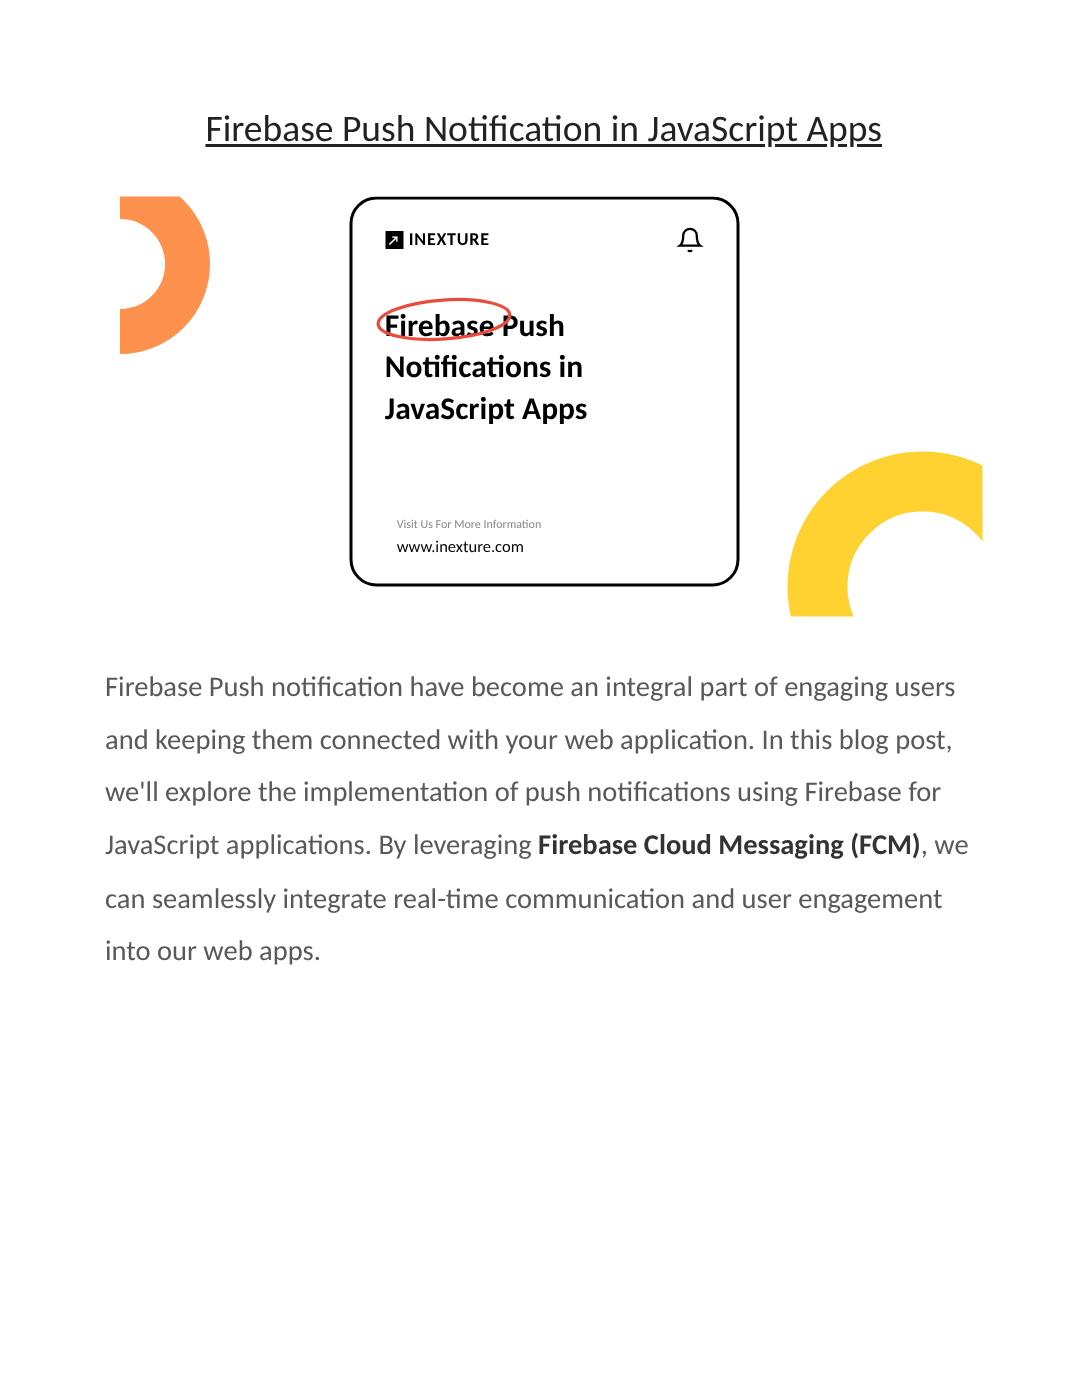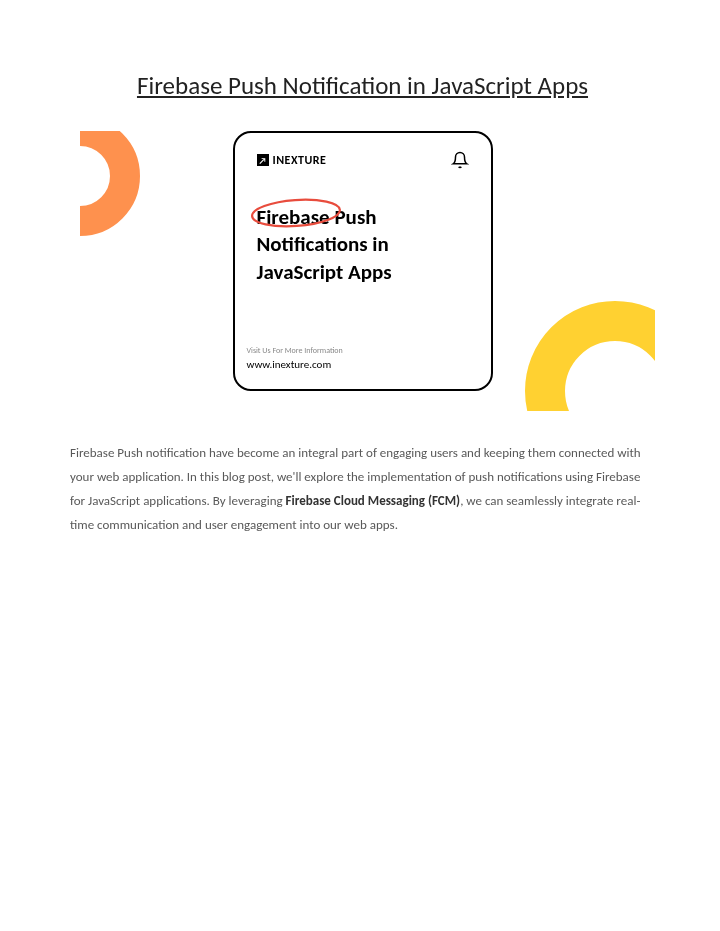--- a/index.html
+++ b/index.html
@@ -101,34 +101,34 @@
   .oval-circle {
     position: absolute;
     top: -7px;
     left: -8px;
     width: 95px;
     height: 32px;
   }
   .card-footer {
     position: absolute;
     bottom: 18px;
-    left: 12px;
+    left: 30px;
   }
   .visit-text {
     font-size: 8px;
     color: #888;
     margin-bottom: 3px;
   }
   .url-text {
     font-size: 11px;
     font-weight: normal;
     color: #000;
   }
   .intro-para {
-    font-size: 13px;
+    font-size: 19px;
     line-height: 1.85;
     color: #595959;
     margin-bottom: 12px;
   }
   .bold-inline {
     font-weight: bold;
     color: #333;
   }
   .section-heading {
     font-size: 27px;

